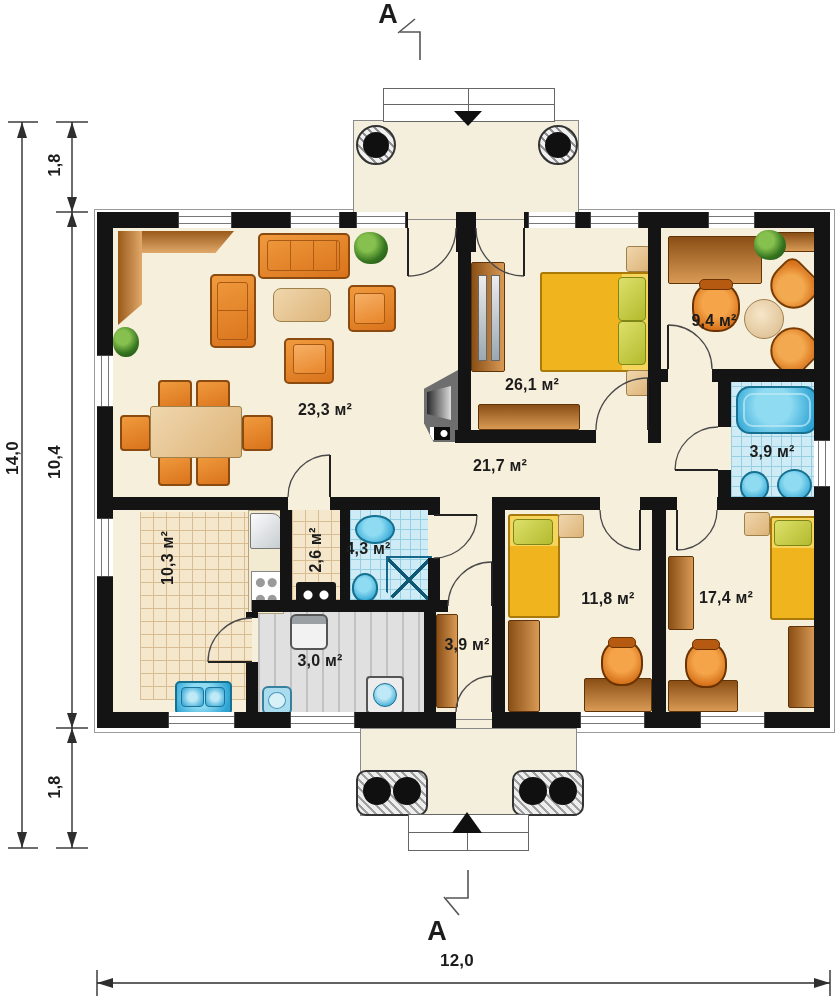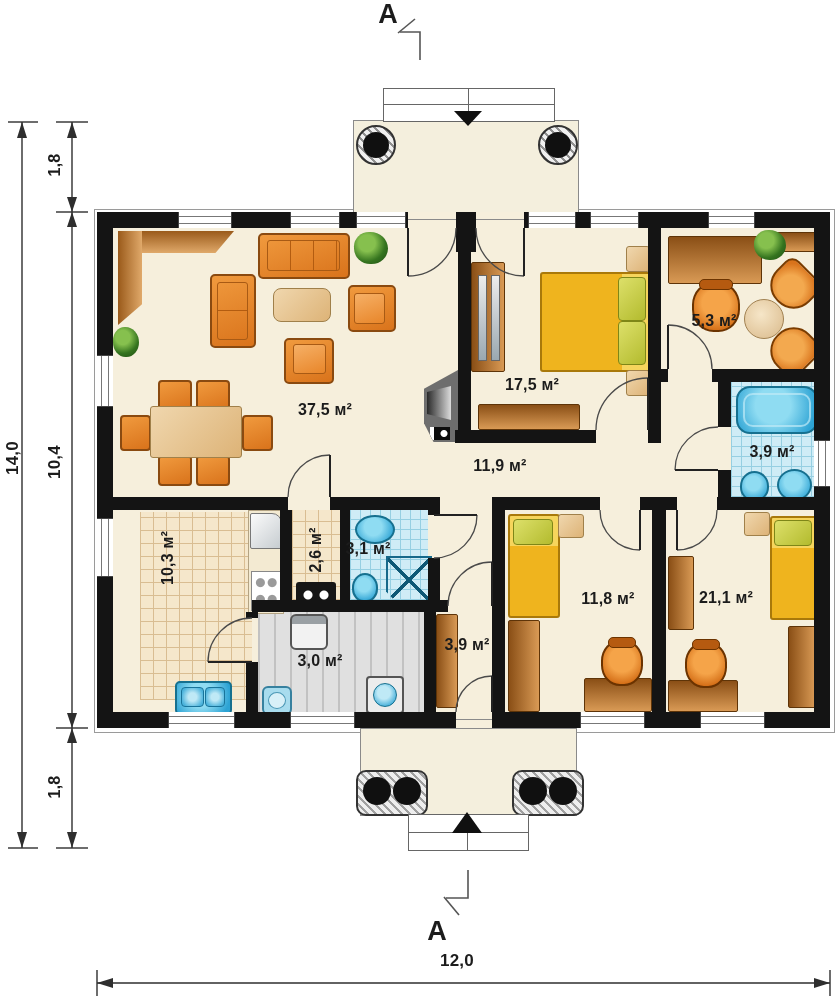--- a/index.html
+++ b/index.html
@@ -257,32 +257,32 @@
         <line x1="330" y1="497" x2="330" y2="455"></line>
       <line x1="434" y1="515" x2="477" y2="515"></line>
         <line x1="492" y1="606" x2="492" y2="562"></line>
       <line x1="252" y1="662" x2="208" y2="662"></line>
         <line x1="492" y1="712" x2="492" y2="676"></line>
       <line x1="640" y1="510" x2="640" y2="550"></line>
         <line x1="677" y1="510" x2="677" y2="550"></line>
     </g>
   </svg>
 
-  <div class="label" style="left:325px;top:410px">37,5 м²</div>
-  <div class="label" style="left:532px;top:385px">17,5 м²</div>
-  <div class="label" style="left:714px;top:321px">5,3 м²</div>
+  <div class="label" style="left:325px;top:410px">23,3 м²</div>
+  <div class="label" style="left:532px;top:385px">26,1 м²</div>
+  <div class="label" style="left:714px;top:321px">9,4 м²</div>
   <div class="label" style="left:772px;top:452px">3,9 м²</div>
-  <div class="label" style="left:500px;top:466px">11,9 м²</div>
+  <div class="label" style="left:500px;top:466px">21,7 м²</div>
   <div class="label vlabel" style="left:168px;top:558px">10,3 м²</div>
   <div class="label vlabel" style="left:316px;top:550px">2,6 м²</div>
-  <div class="label" style="left:368px;top:549px">3,1 м²</div>
+  <div class="label" style="left:368px;top:549px">4,3 м²</div>
   <div class="label" style="left:320px;top:661px">3,0 м²</div>
   <div class="label" style="left:467px;top:645px">3,9 м²</div>
   <div class="label" style="left:608px;top:599px">11,8 м²</div>
-  <div class="label" style="left:726px;top:598px">21,1 м²</div>
+  <div class="label" style="left:726px;top:598px">17,4 м²</div>
 
   <div class="label dim vlabel" style="left:13px;top:458px">14,0</div>
   <div class="label vlabel" style="left:55px;top:165px">1,8</div>
   <div class="label dim vlabel" style="left:55px;top:462px">10,4</div>
   <div class="label vlabel" style="left:55px;top:787px">1,8</div>
   <div class="label dim" style="left:457px;top:961px">12,0</div>
 
   <div class="label A" style="left:388px;top:14px">A</div>
   <div class="label A" style="left:437px;top:931px">A</div>
 

